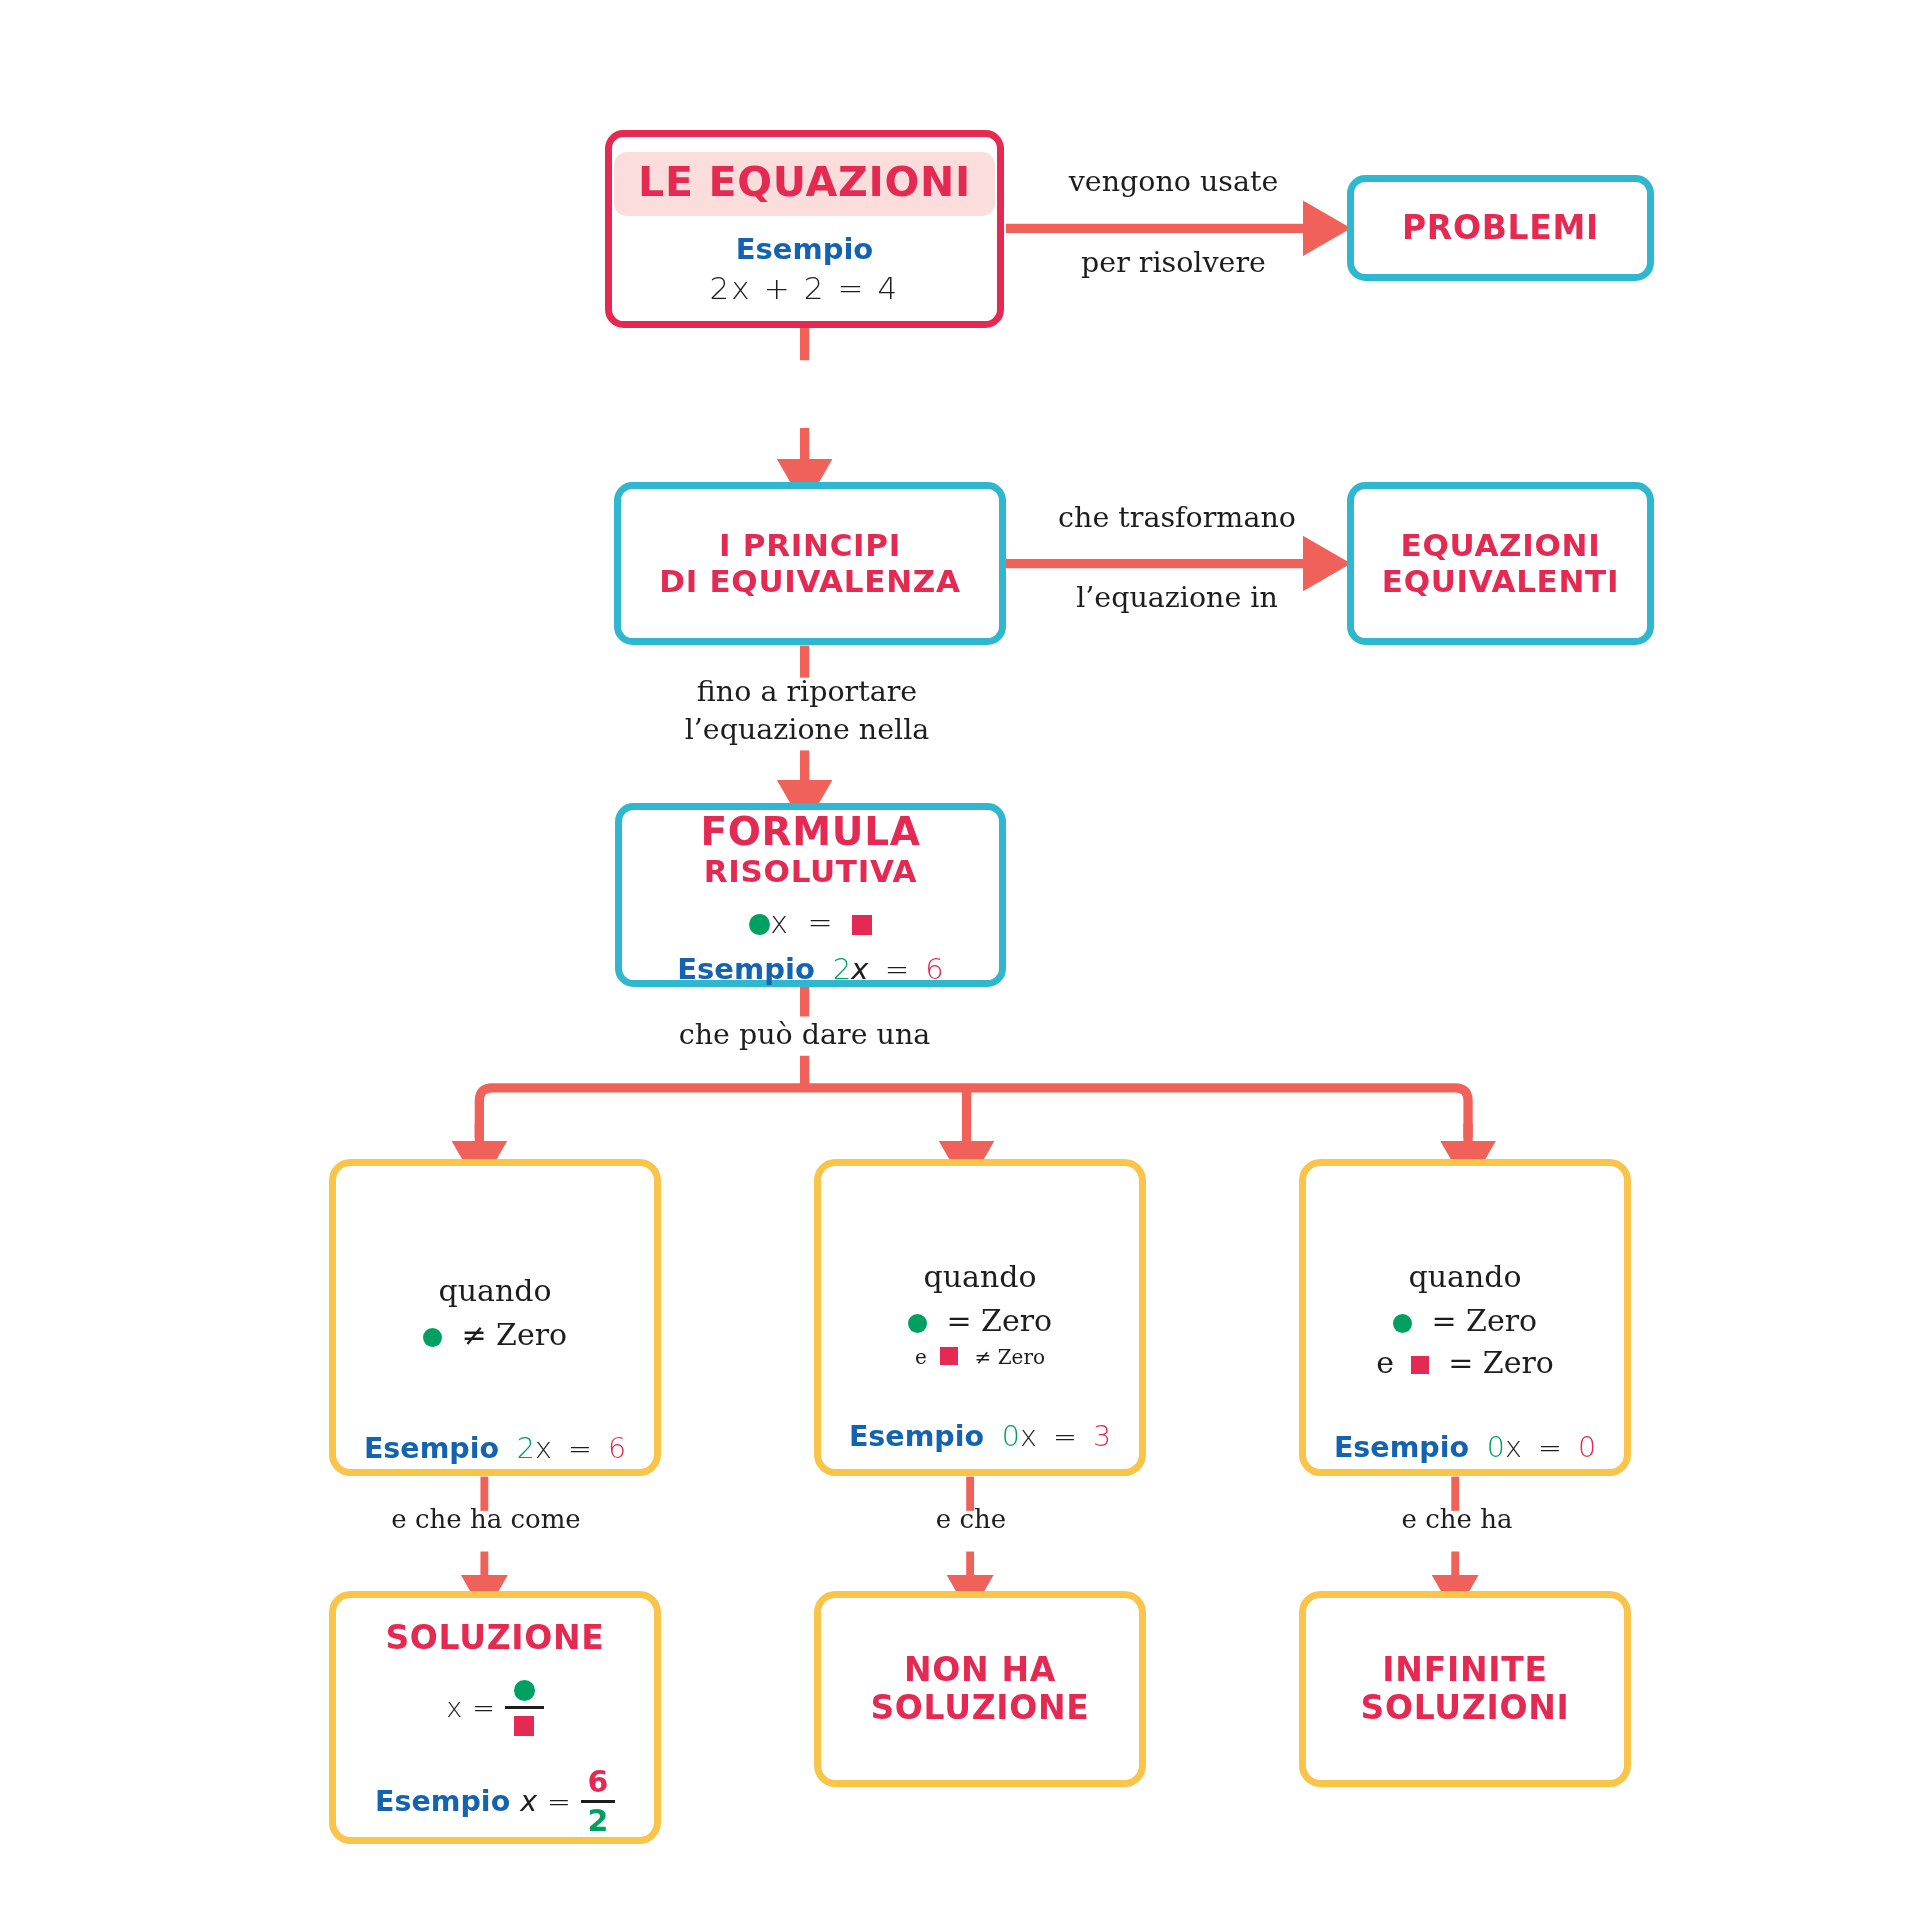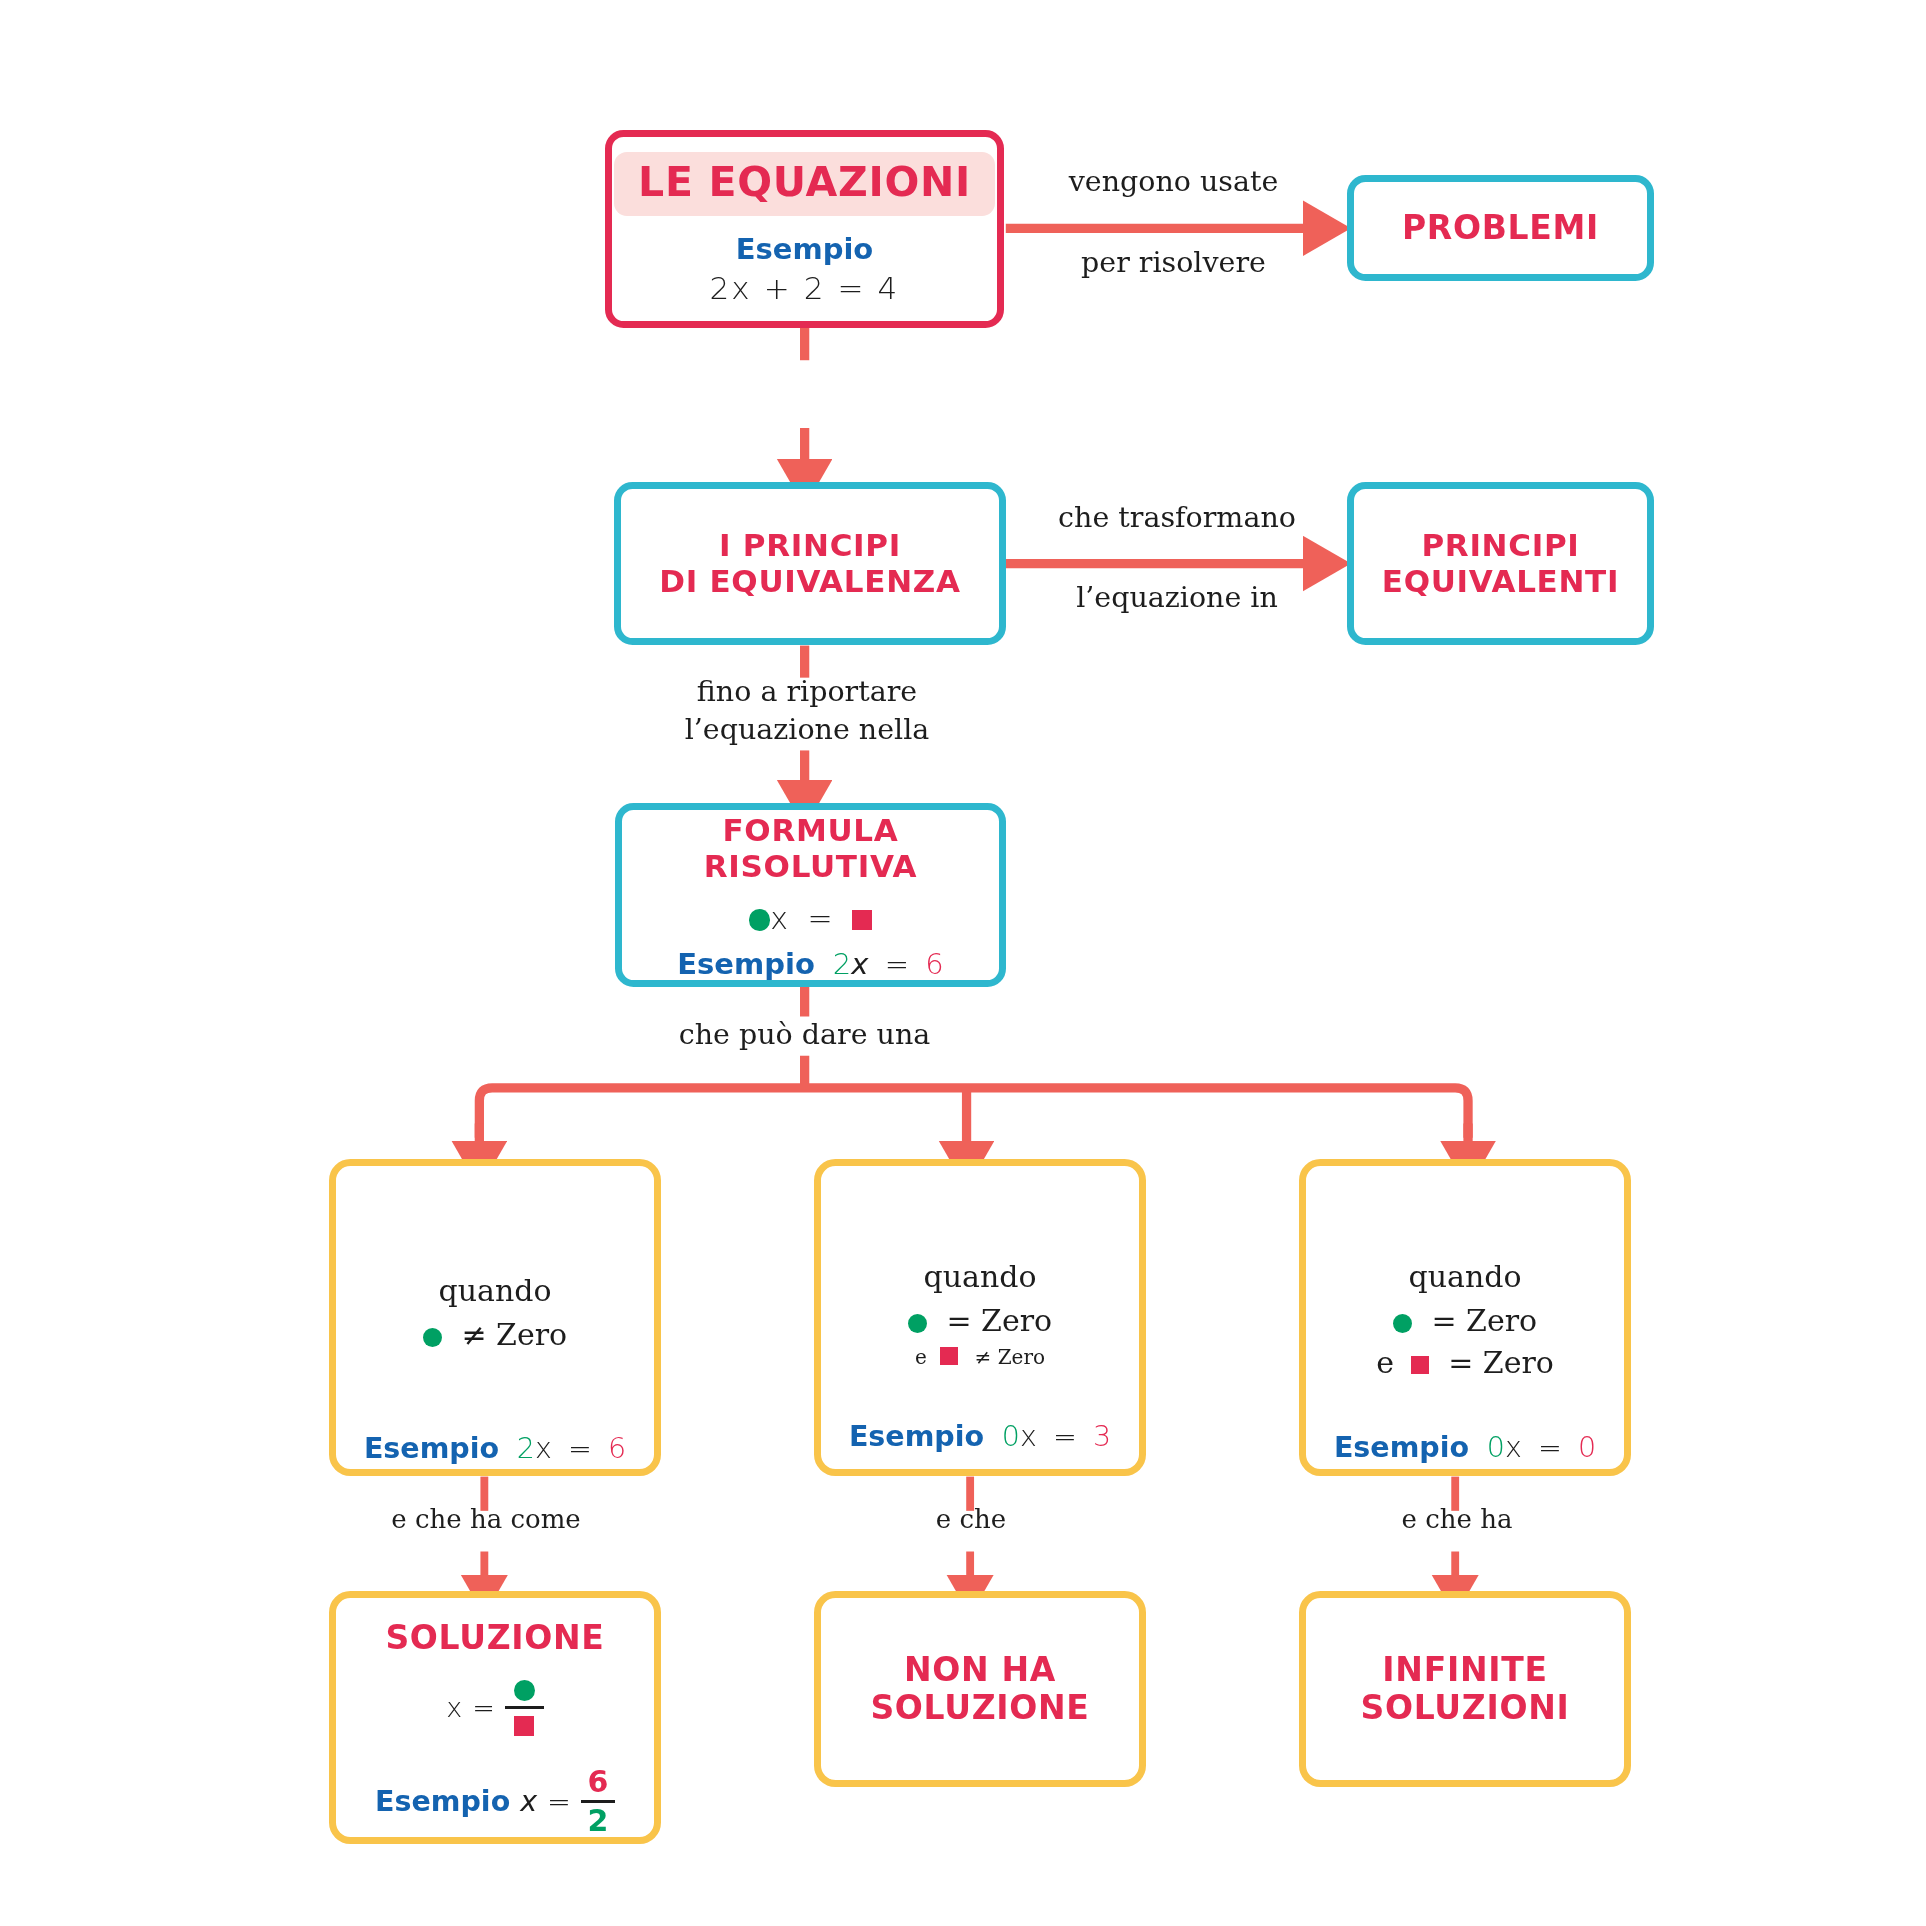--- a/index.html
+++ b/index.html
@@ -98,26 +98,26 @@
   <div class="box teal" style="left:614px;top:482px;width:392px;height:163px;">
     <div class="title-red" style="font-size:31px;">I PRINCIPI</div>
     <div class="title-red" style="font-size:31px;">DI EQUIVALENZA</div>
   </div>
 
   <div class="box teal" style="left:1347px;top:175px;width:307px;height:106px;">
     <div class="title-red" style="font-size:33px;">PROBLEMI</div>
   </div>
 
   <div class="box teal" style="left:1347px;top:482px;width:307px;height:163px;">
-    <div class="title-red" style="font-size:31px;">PRINCIPI</div>
+    <div class="title-red" style="font-size:31px;">EQUAZIONI</div>
     <div class="title-red" style="font-size:31px;">EQUIVALENTI</div>
   </div>
 
   <div class="box teal" style="left:615px;top:803px;width:391px;height:184px;padding-top:4.3px;">
-    <div class="title-red" style="font-size:31px;">FORMULA</div>
+    <div class="title-red" style="font-size:39px;">FORMULA</div>
     <div class="title-red" style="font-size:31px;">RISOLUTIVA</div>
 
     <div style="margin-top:15.7px;font-size:30px;">
       <span class="dot"></span><span class="mono-eq">x</span>
       <span class="mono-eq" style="margin:0 10px;">=</span>
       <span class="sq"></span>
     </div>
 
     <div style="margin-top:11.4px;font-size:29px;">
       <span class="esempio">Esempio</span>

